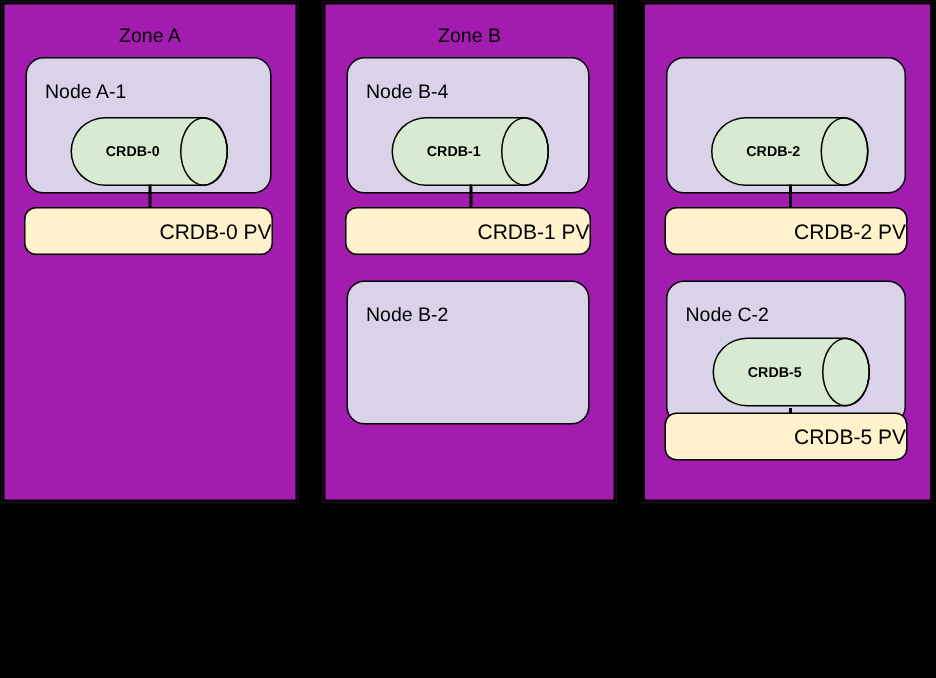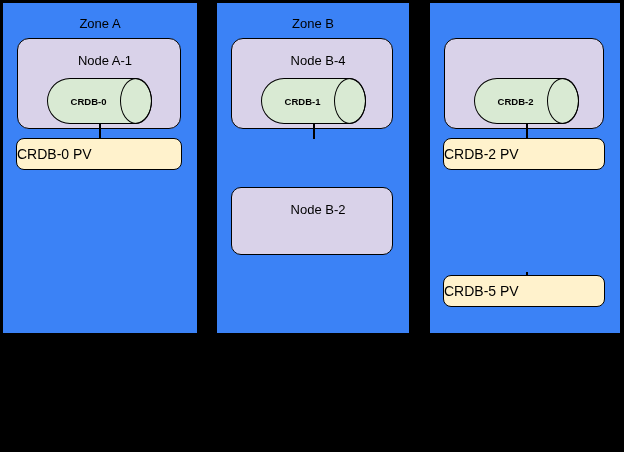--- a/index.html
+++ b/index.html
@@ -3,41 +3,41 @@
 <meta charset="utf-8">
 <style>
   * { margin: 0; padding: 0; box-sizing: border-box; }
   html, body { width: 624px; height: 452px; background: #000; overflow: hidden; }
   body { font-family: "Liberation Sans", sans-serif; color: #000; }
 
   .canvas { position: relative; width: 624px; height: 452px; background: #000; }
 
   .zone {
     position: absolute; top: 1px; height: 334px;
-    background: #3b82f6; border: 2px solid #000;
+    background: #a21caf; border: 2px solid #000;
   }
   .zone-a { left: 1px;   width: 198px; }
   .zone-b { left: 215px; width: 196px; }
   .zone-c { left: 428px; width: 194px; }
 
   .zone-title {
     position: absolute; top: 13px; left: 0; right: 0;
     text-align: center; font-size: 13px; line-height: 15px;
   }
 
   .node {
     position: absolute; left: 14px; right: 16px;
     background: #d9d2e9; border: 1.3px solid #000; border-radius: 12px;
   }
   .node-1 { top: 35px;  height: 91px; }
-  .node-2 { top: 184px; height: 68px; border-radius: 10px; }
+  .node-2 { top: 184px; height: 96px; }
 
   .node-title {
     position: absolute; top: 14px; left: 12px; right: 0;
-    text-align: center; font-size: 13px; line-height: 15px;
+    text-align: left; font-size: 13px; line-height: 15px;
   }
 
   .cyl {
     position: absolute; left: 29px; top: 39px; width: 105px; height: 46px;
     background: #d9ead3; border: 1.3px solid #000;
     border-radius: 23px 17px 17px 23px / 23px 23px 23px 23px;
   }
   .cyl-cap {
     position: absolute; top: -1.3px; right: -1.3px; width: 32px; height: 46px;
     border: 1.3px solid #000; border-radius: 50%; background: transparent;
@@ -49,21 +49,21 @@
     font-weight: bold;
   }
 
   .connector { position: absolute; left: 96px; width: 2px; background: #000; }
   .connector-1 { top: 120px; height: 16px; }
   .connector-2 { top: 269px; height: 16px; }
 
   .pv {
     position: absolute; left: 13px; right: 15px; height: 32px;
     background: #fff2cc; border: 1.3px solid #000; border-radius: 8px;
-    display: flex; align-items: center; justify-content: flex-start;
+    display: flex; align-items: center; justify-content: flex-end;
     font-size: 14px;
   }
   .pv-1 { top: 135px; }
   .pv-2 { top: 272px; }
 </style>
 </head>
 <body>
 
 <div class="canvas">
 
@@ -85,35 +85,45 @@
   <div class="zone zone-b">
     <div class="zone-title">Zone B</div>
     <div class="node node-1">
       <div class="node-title">Node B-4</div>
       <div class="cyl">
         <div class="cyl-cap"></div>
         <div class="cyl-label">CRDB-1</div>
       </div>
     </div>
     <div class="connector connector-1"></div>
+    <div class="pv pv-1">
+      <span>CRDB-1 PV</span>
+    </div>
     <div class="node node-2">
       <div class="node-title">Node B-2</div>
     </div>
   </div>
 
   <div class="zone zone-c">
     <div class="node node-1">
       <div class="cyl">
         <div class="cyl-cap"></div>
         <div class="cyl-label">CRDB-2</div>
       </div>
     </div>
     <div class="connector connector-1"></div>
     <div class="pv pv-1">
       <span>CRDB-2 PV</span>
     </div>
+    <div class="node node-2">
+      <div class="node-title">Node C-2</div>
+      <div class="cyl" style="top: 37px; left: 30px;">
+        <div class="cyl-cap"></div>
+        <div class="cyl-label">CRDB-5</div>
+      </div>
+    </div>
     <div class="connector connector-2"></div>
     <div class="pv pv-2">
       <span>CRDB-5 PV</span>
     </div>
   </div>
 
 </div>
 
 </body></html>

